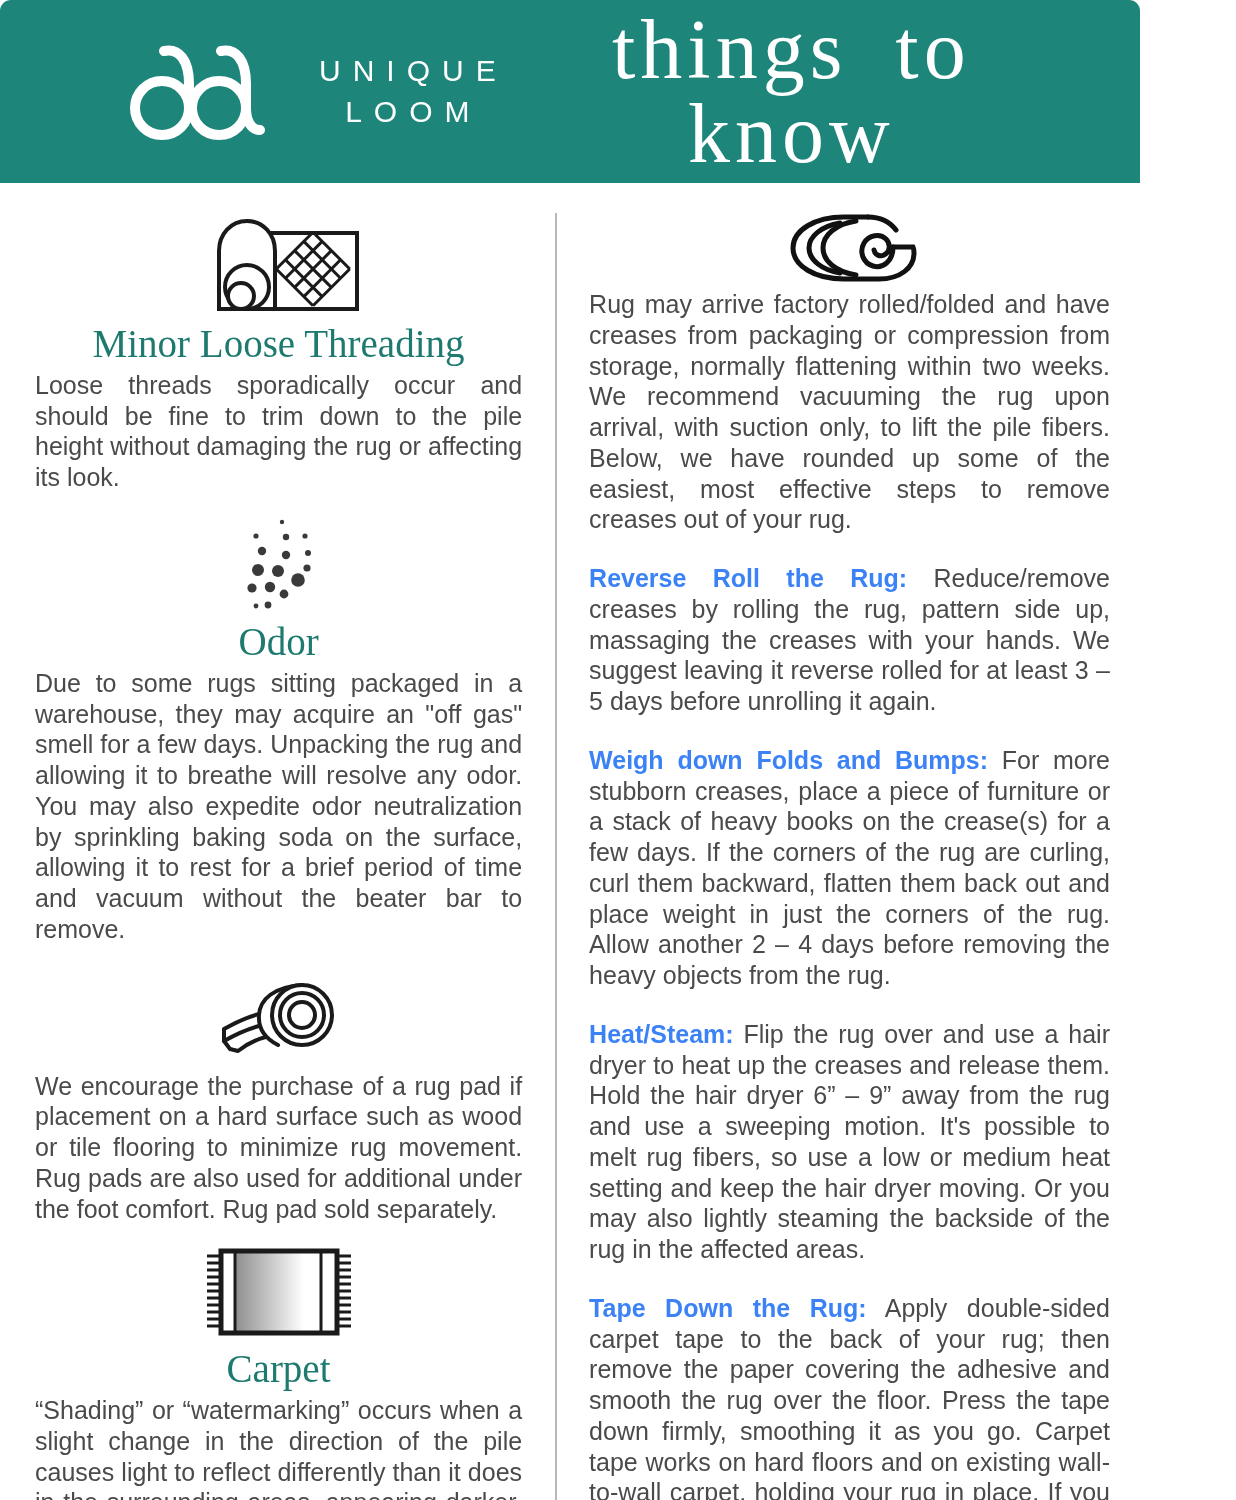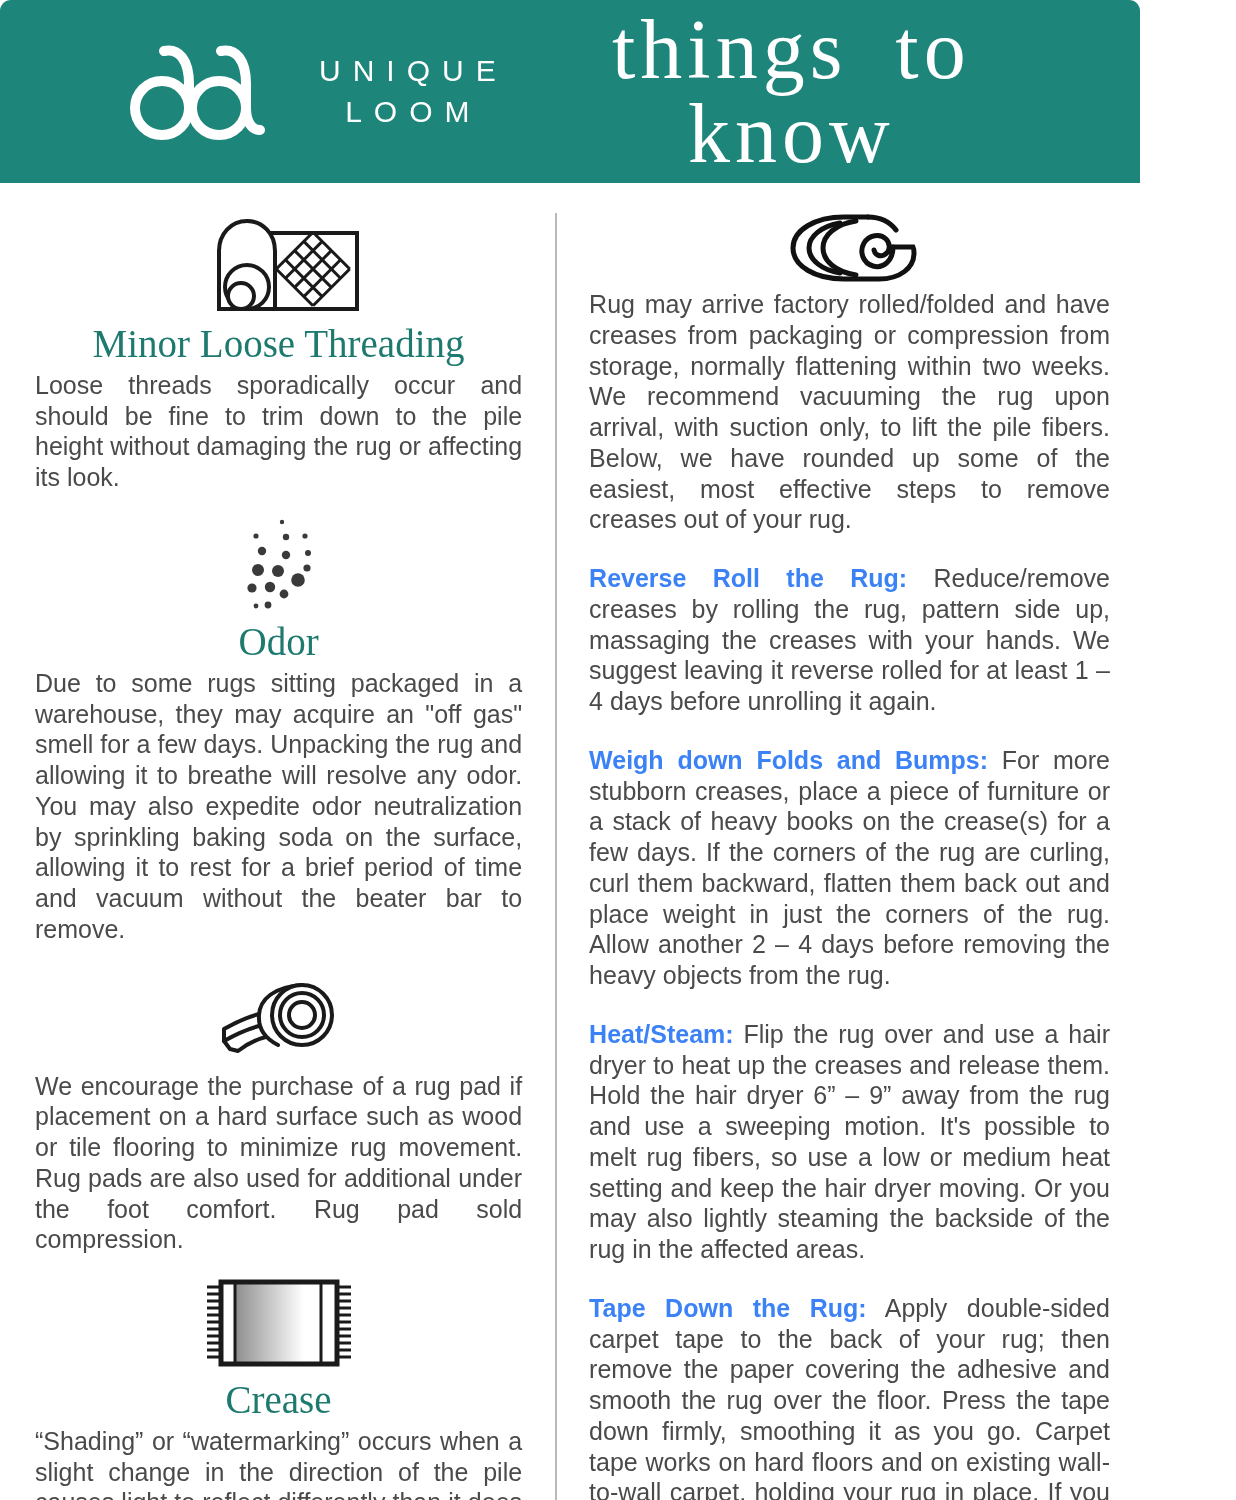--- a/index.html
+++ b/index.html
@@ -150,21 +150,21 @@
 
       <div class="section">
         <svg class="section-icon" width="126" height="100" viewBox="0 0 126 100" fill="none" stroke="#1a1a1a" stroke-width="4" stroke-linejoin="round" stroke-linecap="round">
           <path d="M8,62 C36,46 62,40 80,46 L82,60 C60,54 38,60 18,74 L8,74 Z" fill="#ffffff"></path>
           <path d="M8,74 C36,58 60,52 82,58 L84,70 C62,64 40,70 22,84 L14,82 Z" fill="#ffffff"></path>
           <path d="M86,18 C58,20 44,32 43,48 C42,62 50,72 62,78" fill="#ffffff"></path>
           <circle cx="86" cy="48" r="30" fill="#ffffff"></circle>
           <circle cx="86" cy="48" r="22"></circle>
           <circle cx="86" cy="48" r="13"></circle>
         </svg>
-        <p class="body-text">We encourage the purchase of a rug pad if placement on a hard surface such as wood or tile flooring to minimize rug movement. Rug pads are also used for additional under the foot comfort. Rug pad sold compression.</p>
+        <p class="body-text">We encourage the purchase of a rug pad if placement on a hard surface such as wood or tile flooring to minimize rug movement. Rug pads are also used for additional under the foot comfort. Rug pad sold separately.</p>
       </div>
 
       <div class="section">
         <svg class="section-icon" width="150" height="92" viewBox="0 0 150 92" fill="none" stroke="#1a1a1a" stroke-width="3">
           <defs>
             <linearGradient id="shade-grad" x1="0" y1="0" x2="1" y2="0">
               <stop offset="0" stop-color="#8e8e8e"></stop>
               <stop offset="0.8" stop-color="#ffffff"></stop>
             </linearGradient>
           </defs>
@@ -190,39 +190,39 @@
               <line x1="135" y1="59" x2="147" y2="59"></line>
             <line x1="135" y1="66" x2="147" y2="66"></line>
               <line x1="135" y1="73" x2="147" y2="73"></line>
             <line x1="135" y1="80" x2="147" y2="80"></line>
           </g>
           <rect x="31" y="7" width="86" height="78" fill="url(#shade-grad)" stroke="none"></rect>
           <rect x="17" y="5" width="116" height="82" stroke-width="5"></rect>
           <line x1="31" y1="7" x2="31" y2="85"></line>
           <line x1="117" y1="7" x2="117" y2="85"></line>
         </svg>
-        <h2 class="section-heading">Crease</h2>
+        <h2 class="section-heading">Carpet</h2>
         <p class="body-text">“Shading” or “watermarking” occurs when a slight change in the direction of the pile causes light to reflect differently than it does in the surrounding areas, appearing darker. This is an inherent characteristic of almost all pile rugs and is not considered a defect.</p>
       </div>
     </section>
 
     <div class="divider"></div>
 
     <section class="col col-right">
       <div class="section">
         <svg class="section-icon" width="136" height="74" viewBox="0 0 136 74" fill="none" stroke="#111111" stroke-width="5" stroke-linecap="round">
           <path d="M86,6 L62,6 C33,6 11,19 11,37 C11,55 33,68 62,68 L97,68 C118,68 132,57 132,42 C132,40 132,38 131,36 L111,36"></path>
           <path d="M58,12 C40,15 27,25 27,37 C27,49 40,59 58,62"></path>
           <path d="M74,10 C54,13 41,24 41,37 C41,50 54,61 74,64"></path>
           <path d="M111,36 C111,50 101,58 91,55 C81,52 77,41 82,32 C87,24 98,22 104,28 C109,33 108,41 102,44 C98,46 93,44 92,39"></path>
           <path d="M86,6 C98,6 108,11 114,19"></path>
         </svg>
         <p class="body-text">Rug may arrive factory rolled/folded and have creases from packaging or compression from storage, normally flattening within two weeks. We recommend vacuuming the rug upon arrival, with suction only, to lift the pile fibers. Below, we have rounded up some of the easiest, most effective steps to remove creases out of your rug.</p>
 
-        <p class="body-text tip"><strong>Reverse Roll the Rug:</strong> <span>Reduce/remove creases by rolling the rug, pattern side up, massaging the creases with your hands. We suggest leaving it reverse rolled for at least 1 – 4 days before unrolling it again.</span></p>
+        <p class="body-text tip"><strong>Reverse Roll the Rug:</strong> <span>Reduce/remove creases by rolling the rug, pattern side up, massaging the creases with your hands. We suggest leaving it reverse rolled for at least 3 – 5 days before unrolling it again.</span></p>
 
         <p class="body-text tip"><strong>Weigh down Folds and Bumps:</strong> <span>For more stubborn creases, place a piece of furniture or a stack of heavy books on the crease(s) for a few days. If the corners of the rug are curling, curl them backward, flatten them back out and place weight in just the corners of the rug. Allow another 2 – 4 days before removing the heavy objects from the rug.</span></p>
 
         <p class="body-text tip"><strong>Heat/Steam:</strong> <span>Flip the rug over and use a hair dryer to heat up the creases and release them. Hold the hair dryer 6” – 9” away from the rug and use a sweeping motion. It's possible to melt rug fibers, so use a low or medium heat setting and keep the hair dryer moving. Or you may also lightly steaming the backside of the rug in the affected areas.</span></p>
 
         <p class="body-text tip"><strong>Tape Down the Rug:</strong> <span>Apply double-sided carpet tape to the back of your rug; then remove the paper covering the adhesive and smooth the rug over the floor. Press the tape down firmly, smoothing it as you go. Carpet tape works on hard floors and on existing wall-to-wall carpet, holding your rug in place. If you have laminate flooring, purchase a less adhesive double-sided tape to prevent the laminate from buckling or otherwise being damaged.</span></p>
       </div>
     </section>
   </main>
 </div>

